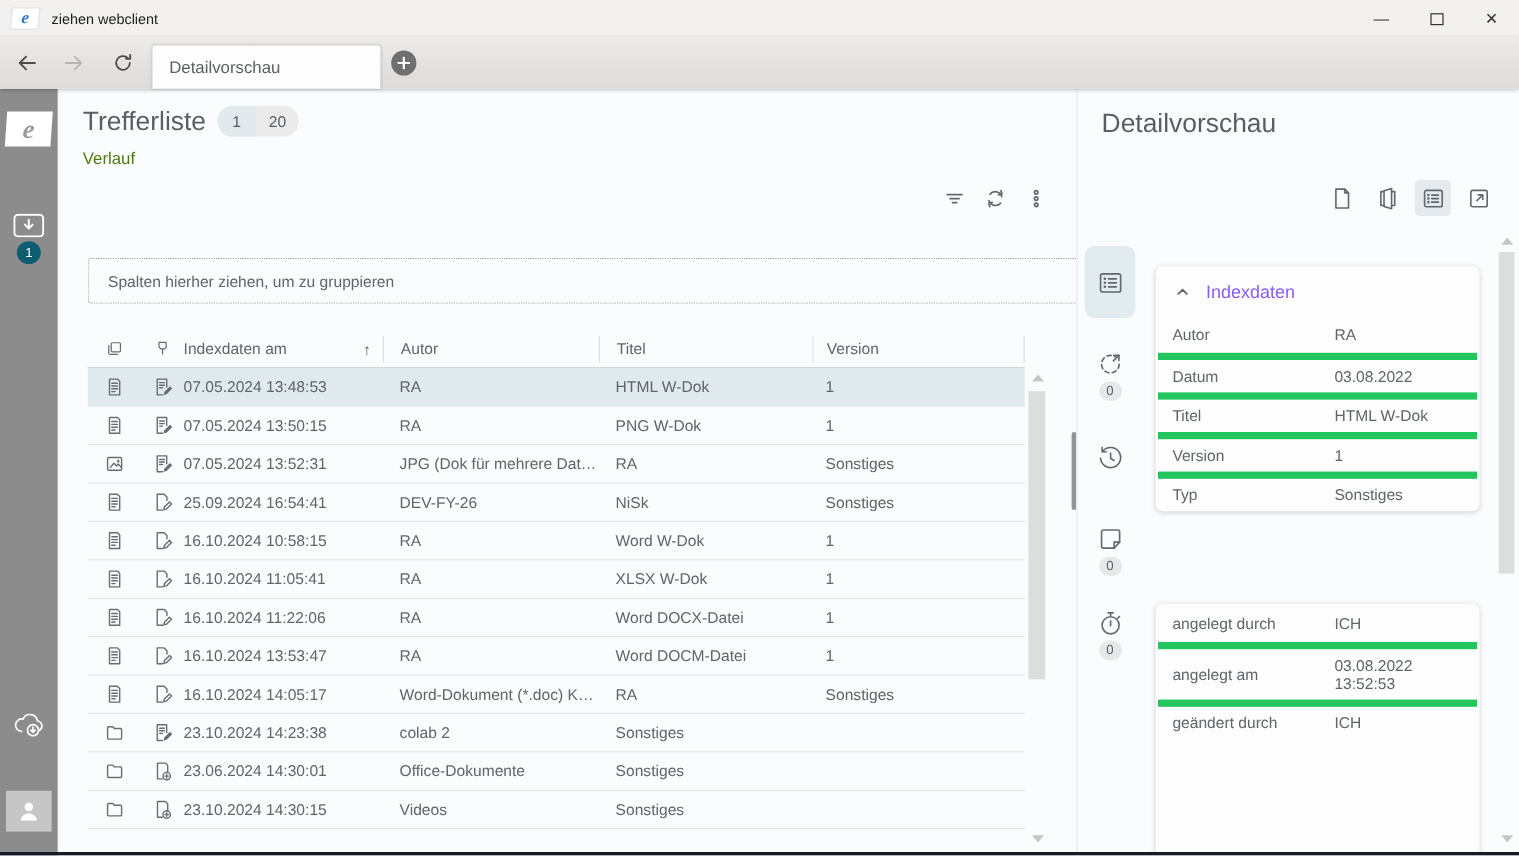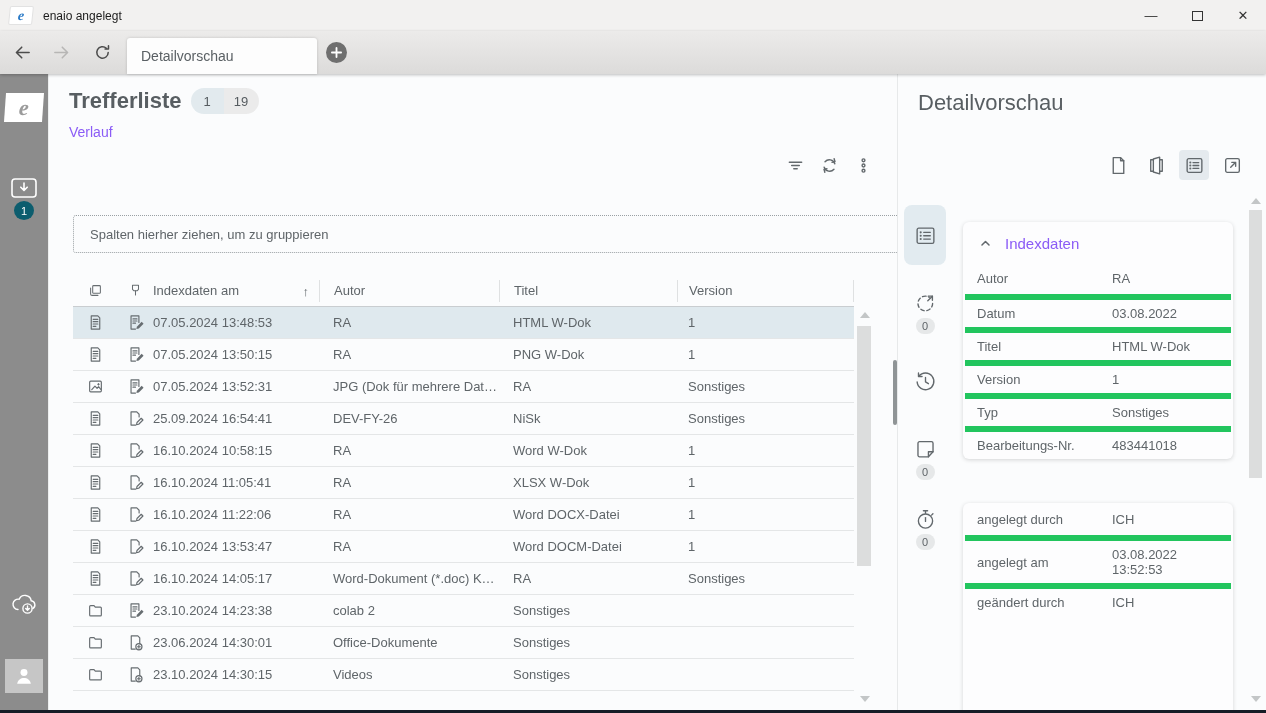--- a/index.html
+++ b/index.html
@@ -35,25 +35,25 @@
   .side-download svg { width:26px; height:20px; stroke:#fff; fill:none; stroke-width:1.6; stroke-linecap:round; stroke-linejoin:round; }
   .side-badge { position:absolute; top:127px; left:14px; width:20px; height:19px; border-radius:50%; background:#0c5d6e; color:#fff; font-size:11px; display:flex; align-items:center; justify-content:center; }
   .side-cloud { position:absolute; top:518px; left:9px; width:30px; height:24px; }
   .side-cloud svg { width:30px; height:24px; stroke:#fff; fill:none; stroke-width:1.4; stroke-linecap:round; stroke-linejoin:round; }
   .side-avatar { position:absolute; top:585px; left:5px; width:38px; height:34px; background:#c6c6c6; display:flex; align-items:center; justify-content:center; }
   .side-avatar svg { width:22px; height:22px; fill:#fff; }
 
   
   .main { position:absolute; top:74px; left:48px; width:849px; bottom:0; background:#fbfcfd; overflow:hidden; border-left:1px solid #eceeee; }
   .main-head { position:absolute; top:14px; left:20px; display:flex; align-items:center; }
-  .main-title { font-size:22px; font-weight:700; color:#585e62; }
+  .main-title { font-size:22px; font-weight:400; color:#585e62; }
   .count-pill { display:flex; margin-left:9px; border-radius:14px; overflow:hidden; height:26px; }
   .count-pill .c1 { background:#e2eaee; min-width:33px; display:flex; align-items:center; justify-content:center; padding:0 9px; color:#565c60; }
   .count-pill .c2 { background:#ebebeb; min-width:35px; display:flex; align-items:center; justify-content:center; padding:0 9px; color:#565c60; }
-  .main-sub { position:absolute; top:50px; left:20px; font-size:14px; color:#8b5cf6; }
+  .main-sub { position:absolute; top:50px; left:20px; font-size:14px; color:#4d7c0f; }
   .toolbar { position:absolute; top:81px; right:24px; display:flex; align-items:center; gap:14px; }
   .tbtn { width:20px; height:20px; display:flex; align-items:center; justify-content:center; color:#63696d; }
   .tbtn svg { width:19px; height:19px; stroke:currentColor; fill:none; stroke-width:1.5; stroke-linecap:round; }
 
   .groupbar { position:absolute; top:141px; left:24px; width:828px; height:38px; border:1px dotted #9aa0a4; border-radius:3px; display:flex; align-items:center; padding-left:16px; color:#5f6569; }
 
   .thead { position:absolute; top:201px; left:24px; width:781px; height:32px; display:grid; grid-template-columns:44px 36px 166px 180px 178px 177px; align-items:center; border-bottom:1px solid #c9cdd0; color:#5f6569; }
   .thead .hic { display:flex; justify-content:center; color:#676d71; }
   .thead .hc { position:relative; white-space:nowrap; }
   .hc.sep { border-left:1px solid #dfe1e2; padding-left:14px; height:22px; display:flex; align-items:center; }
@@ -112,21 +112,21 @@
 
   .bottom-edge { position:absolute; bottom:0; left:0; right:0; height:3px; background:#161c26; z-index:50; }
 </style>
 </head>
 <body>
 
 <div class="screen">
 
   <div class="titlebar">
     <span class="app-logo">e</span>
-    <span class="app-title">enaio angelegt</span>
+    <span class="app-title">ziehen webclient</span>
     <div class="win-controls">
       <span class="wc wc-min">—</span>
       <span class="wc wc-max">
           <span></span>
         </span>
       <span class="wc wc-close">✕</span>
     </div>
   </div>
 
   <div class="navbar">
@@ -178,21 +178,21 @@
           <path d="M4.5 20.5c.8-4.3 3.9-6.4 7.5-6.4s6.7 2.1 7.5 6.4z"></path>
         </svg>
     </div>
   </div>
 
   <div class="main">
     <div class="main-head">
       <span class="main-title">Trefferliste</span>
       <span class="count-pill">
         <span class="c1">1</span>
-        <span class="c2">19</span>
+        <span class="c2">20</span>
       </span>
     </div>
     <div class="main-sub">Verlauf</div>
 
     <div class="toolbar">
       <span class="tbtn">
         <svg viewBox="0 0 20 20">
             <path d="M3.5 6.5h13M6 10h8M8.2 13.5h3.6"></path>
           </svg>
       </span>
@@ -630,24 +630,20 @@
           <div class="kv">
             <span class="k">Version</span>
             <span class="v">1</span>
           </div>
 
           <div class="kv">
             <span class="k">Typ</span>
             <span class="v">Sonstiges</span>
           </div>
 
-          <div class="kv">
-            <span class="k">Bearbeitungs-Nr.</span>
-            <span class="v">483441018</span>
-          </div>
 
         </div>
     </div>
 
     <div class="card card2">
       <div>
 
           <div class="kv">
             <span class="k">angelegt durch</span>
             <span class="v">ICH</span>

